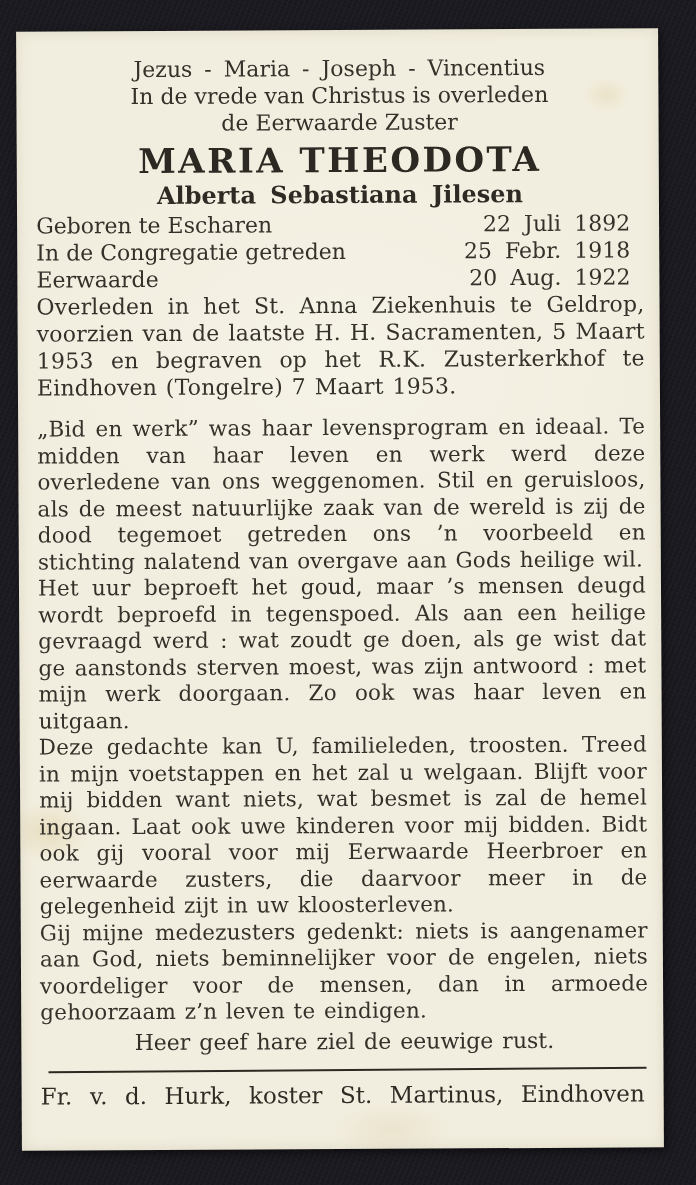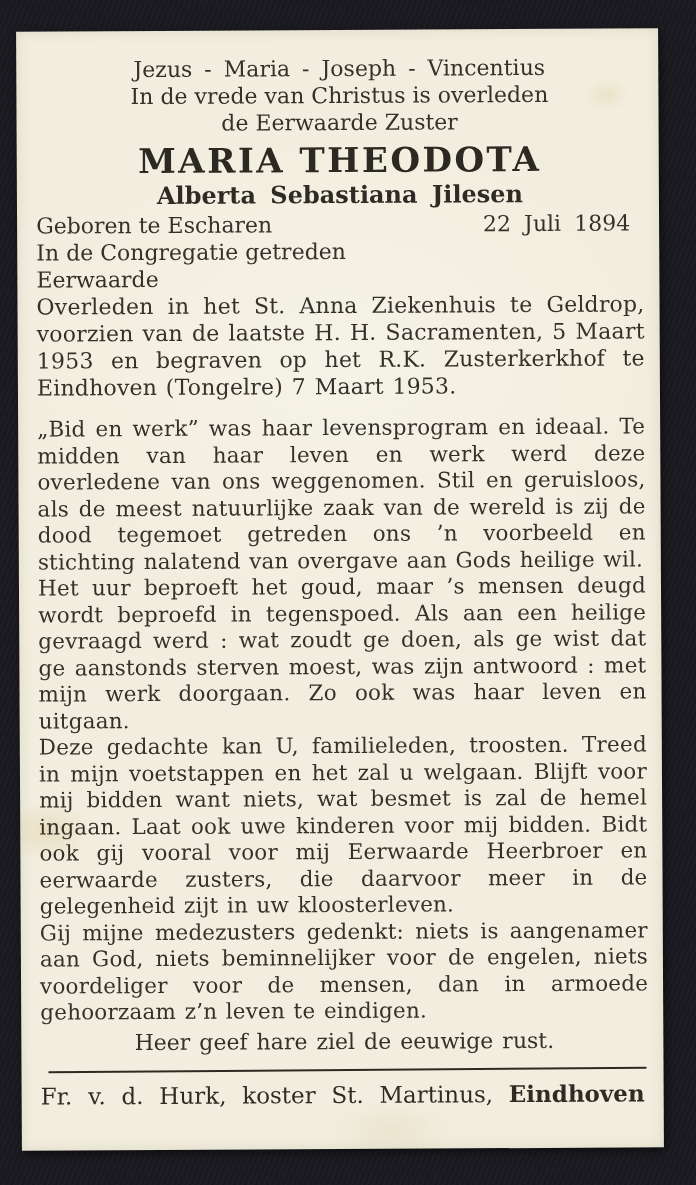--- a/index.html
+++ b/index.html
@@ -115,47 +115,49 @@
   }
 
   .printer-credit {
     font-size: 23px;
     line-height: 30px;
     text-align: justify;
     text-align-last: justify;
     padding-right: 4px;
     color: #2f2b24;
   }
-  .printer-city { font-weight: bold; }
+  .printer-city { font-weight: normal; }
 </style>
 </head>
 <body>
 
 <div class="card">
 
   <div class="hdr-line hdr-invocation">Jezus - Maria - Joseph - Vincentius</div>
 
   <div class="hdr-line">In de vrede van Christus is overleden</div>
 
   <div class="hdr-line">de Eerwaarde Zuster</div>
 
   <div class="deceased-name">MARIA THEODOTA</div>
 
   <div class="birth-name">Alberta Sebastiana Jilesen</div>
 
   <div class="events">
     <div class="event-row">
       <span class="event-label">Geboren te Escharen</span>
-      <span class="event-date">22 Juli 1894</span>
+      <span class="event-date">22 Juli 1892</span>
     </div>
     <div class="event-row">
       <span class="event-label">In de Congregatie getreden</span>
+      <span class="event-date">25 Febr. 1918</span>
     </div>
     <div class="event-row">
       <span class="event-label">Eerwaarde</span>
+      <span class="event-date">20 Aug. 1922</span>
     </div>
   </div>
 
   <p class="just death-notice">Overleden in het St. Anna Ziekenhuis te Geldrop, voorzien van de laatste H. H. Sacramenten, 5 Maart 1953 en begraven op het R.K. Zusterkerkhof te Eindhoven (Tongelre) 7 Maart 1953.</p>
 
   <div class="body-text">
     <p class="just">„Bid en werk” was haar levensprogram en ideaal. Te midden van haar leven en werk werd deze overledene van ons weggenomen. Stil en geruisloos, als de meest natuurlijke zaak van de wereld is zij de dood tegemoet getreden ons ’n voorbeeld en stichting nalatend van overgave aan Gods heilige wil.</p>
     <p class="just">Het uur beproeft het goud, maar ’s mensen deugd wordt beproefd in tegenspoed. Als aan een heilige gevraagd werd : wat zoudt ge doen, als ge wist dat ge aanstonds sterven moest, was zijn antwoord : met mijn werk doorgaan. Zo ook was haar leven en uitgaan.</p>
     <p class="just">Deze gedachte kan U, familieleden, troosten. Treed in mijn voetstappen en het zal u welgaan. Blijft voor mij bidden want niets, wat besmet is zal de hemel ingaan. Laat ook uwe kinderen voor mij bidden. Bidt ook gij vooral voor mij Eerwaarde Heerbroer en eerwaarde zusters, die daarvoor meer in de gelegenheid zijt in uw kloosterleven.</p>
     <p class="just">Gij mijne medezusters gedenkt: niets is aangenamer aan God, niets beminnelijker voor de engelen, niets voordeliger voor de mensen, dan in armoede gehoorzaam z’n leven te eindigen.</p>

